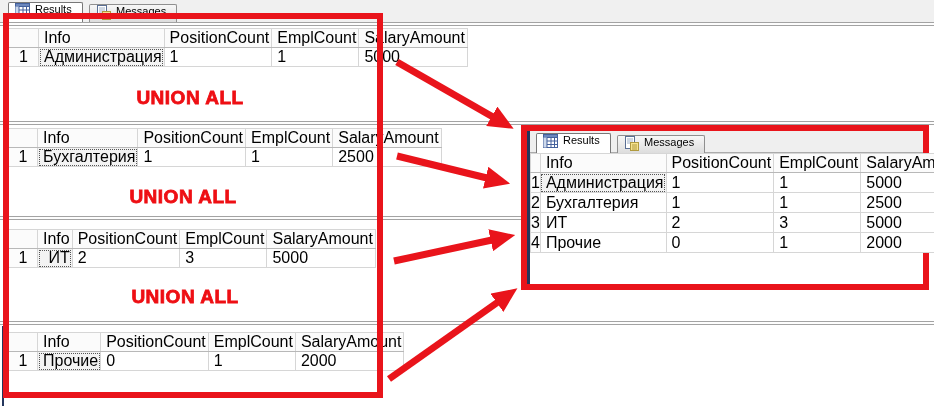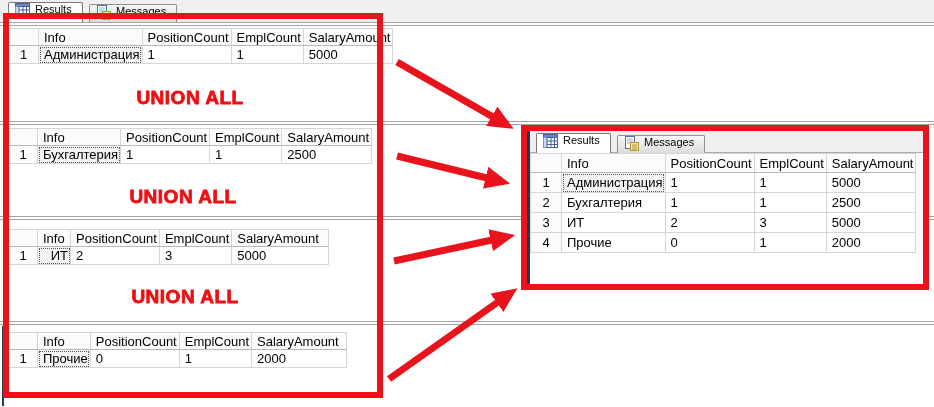--- a/index.html
+++ b/index.html
@@ -16,21 +16,21 @@
   .tab.active{background:#ffffff;top:2px;height:20px;z-index:3;}
   .tab.inactive{background:linear-gradient(#f7f7f7,#dddddd);top:4px;height:18px;border-color:#8f8f8f;}
   .tab .ticon{display:flex;align-items:center;}
 
   
   .hdiv{position:absolute;left:0;width:934px;height:4px;box-sizing:border-box;
         border-top:1px solid #a3a3a3;border-bottom:1px solid #a3a3a3;background:#fdfdfd;z-index:1;}
 
   
   table.grid{position:absolute;border-collapse:collapse;table-layout:fixed;background:#fff;
-             font-family:"Liberation Sans",sans-serif;font-size:13px;color:#000;
+             font-family:"Liberation Sans",sans-serif;font-size:16px;color:#000;
              border:1px solid #9c9c9c;z-index:2;}
   table.grid th,table.grid td{border:1px solid #d6d6d6;padding:0 2px 0 5px;text-align:left;
              font-weight:normal;overflow:hidden;white-space:nowrap;}
   table.grid tr.hrow th{height:16px;background:#fbfbfb;border-bottom:1px solid #b8b8b8;}
   table.grid tr.drow td{height:17px;}
   table.grid td.rownum{text-align:center;padding:0;background:#fcfcfc;}
   table.grid td.sel{outline:1px dotted #555;outline-offset:-2px;background:#f3f3f3;text-align:right;}
   table.grid-r tr.hrow th{height:18px;}
   table.grid-r tr.drow td{height:19px;}
 

